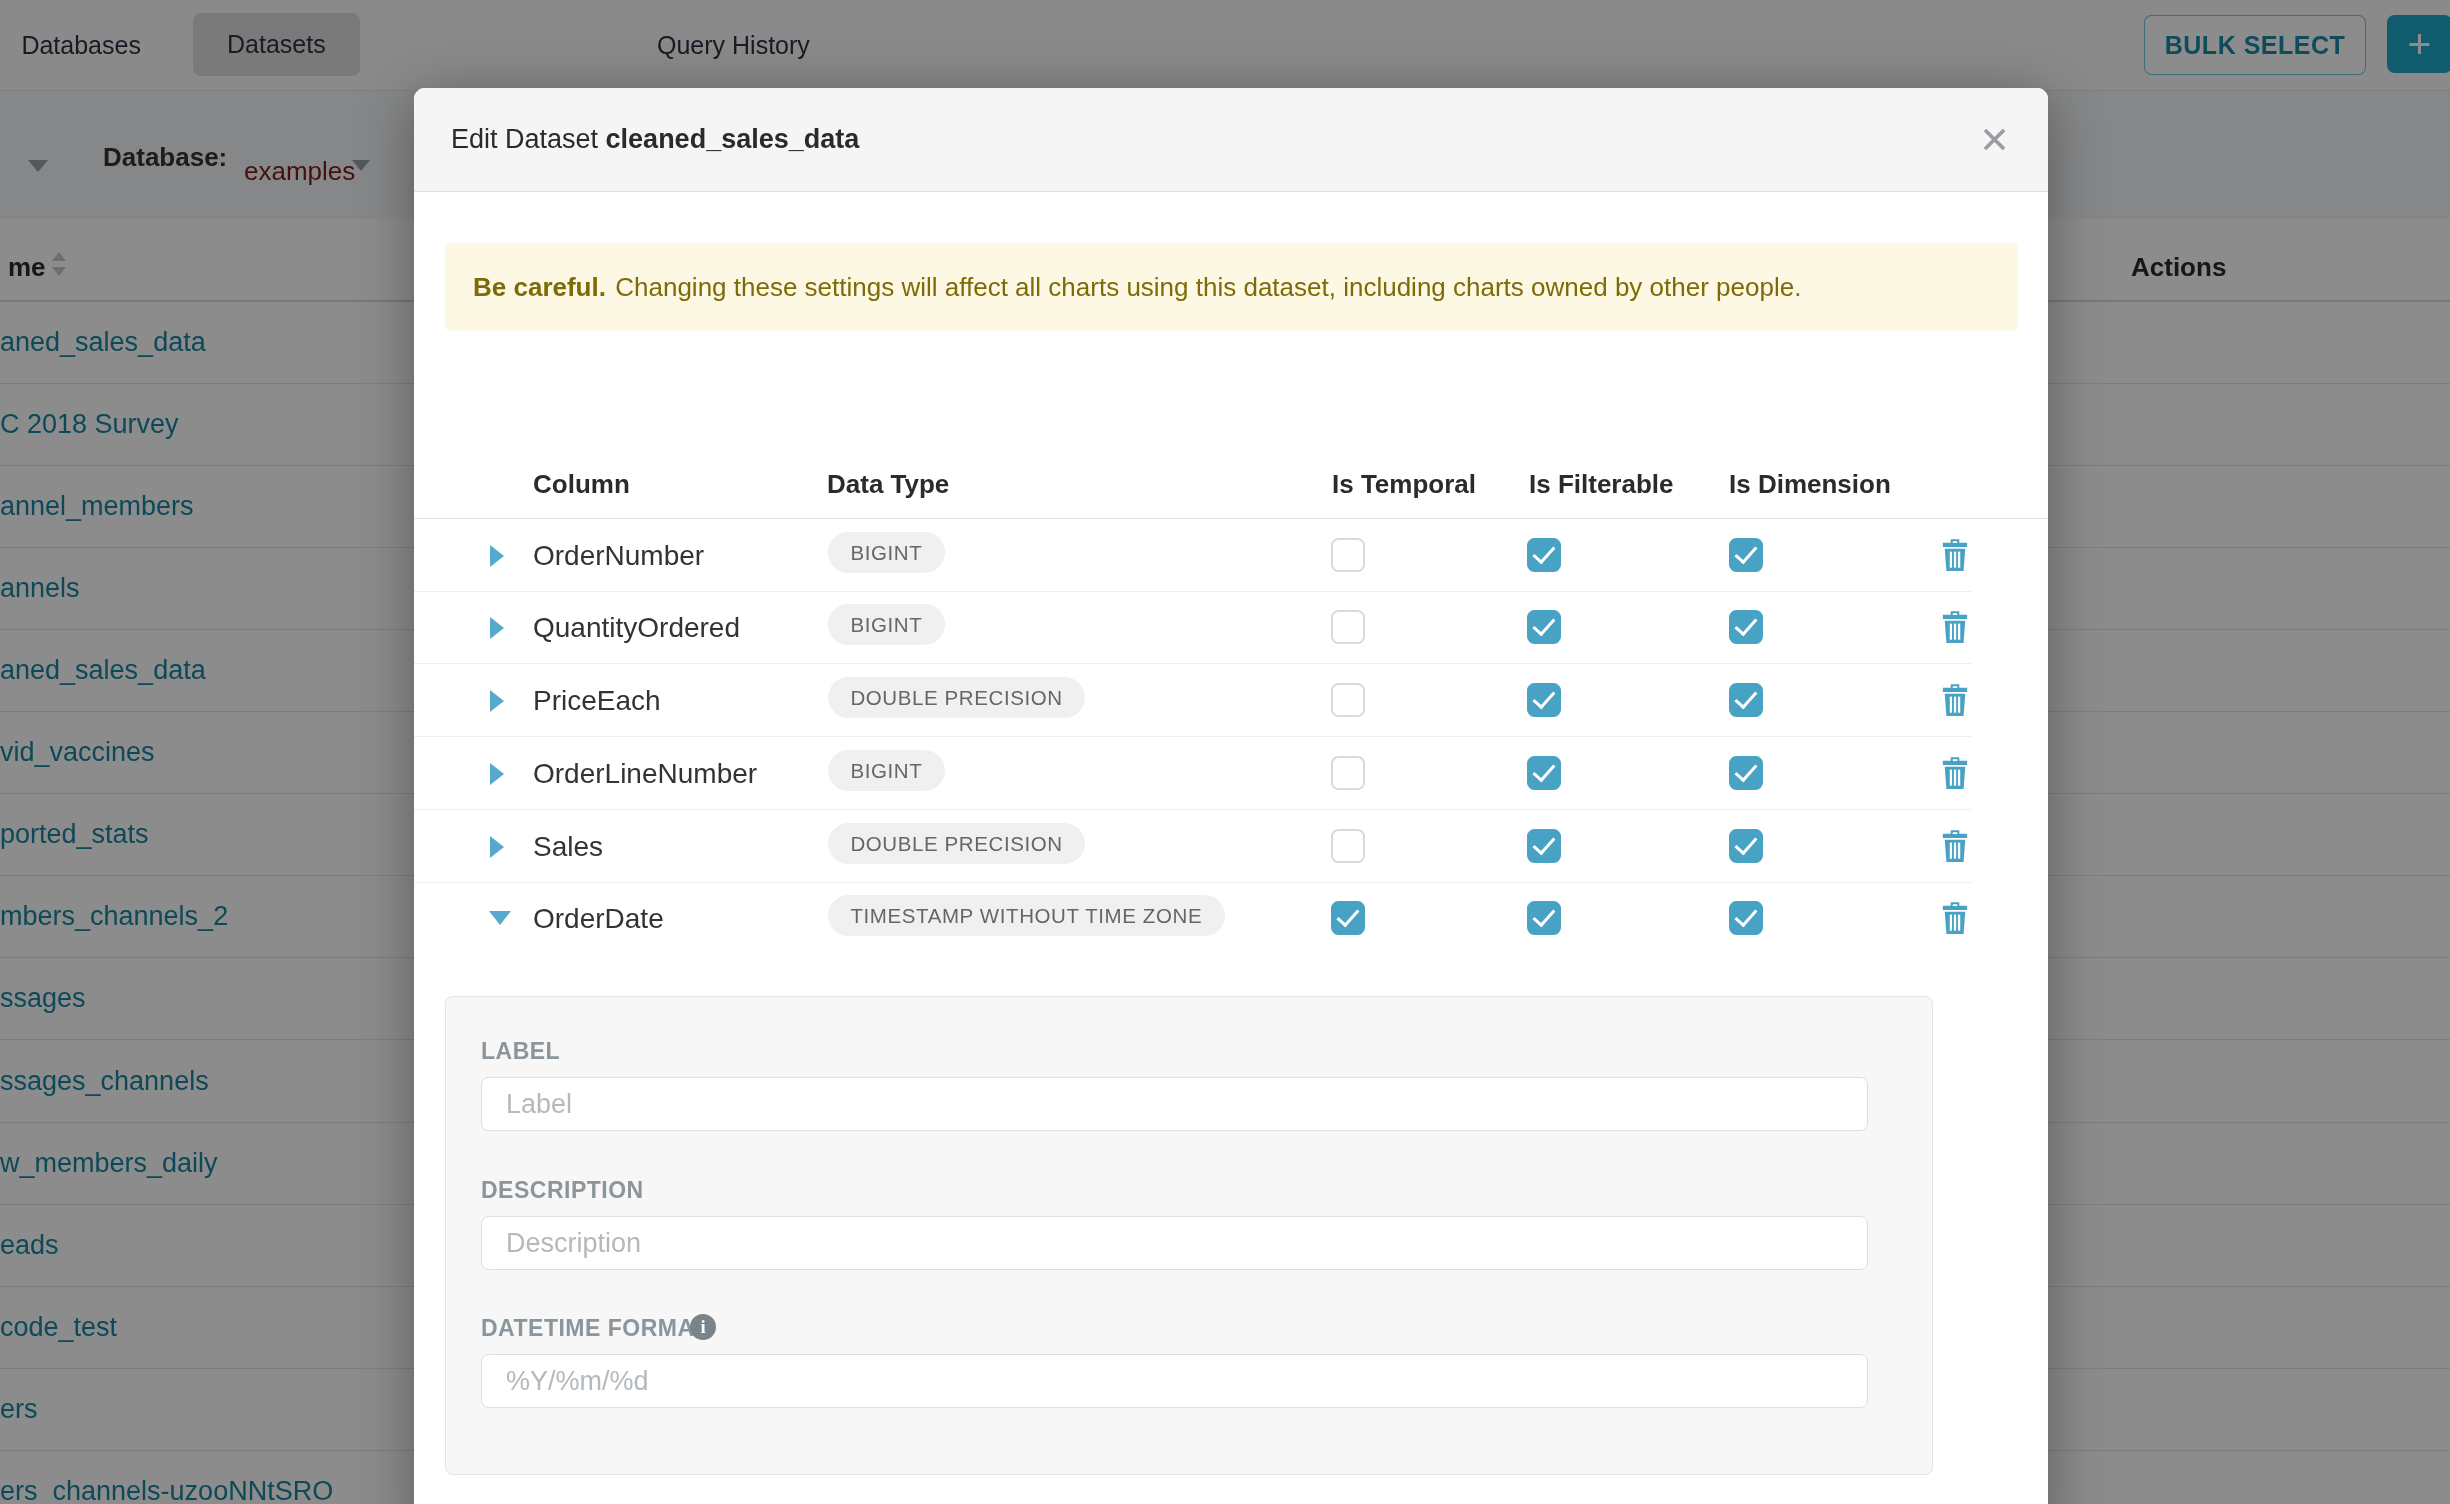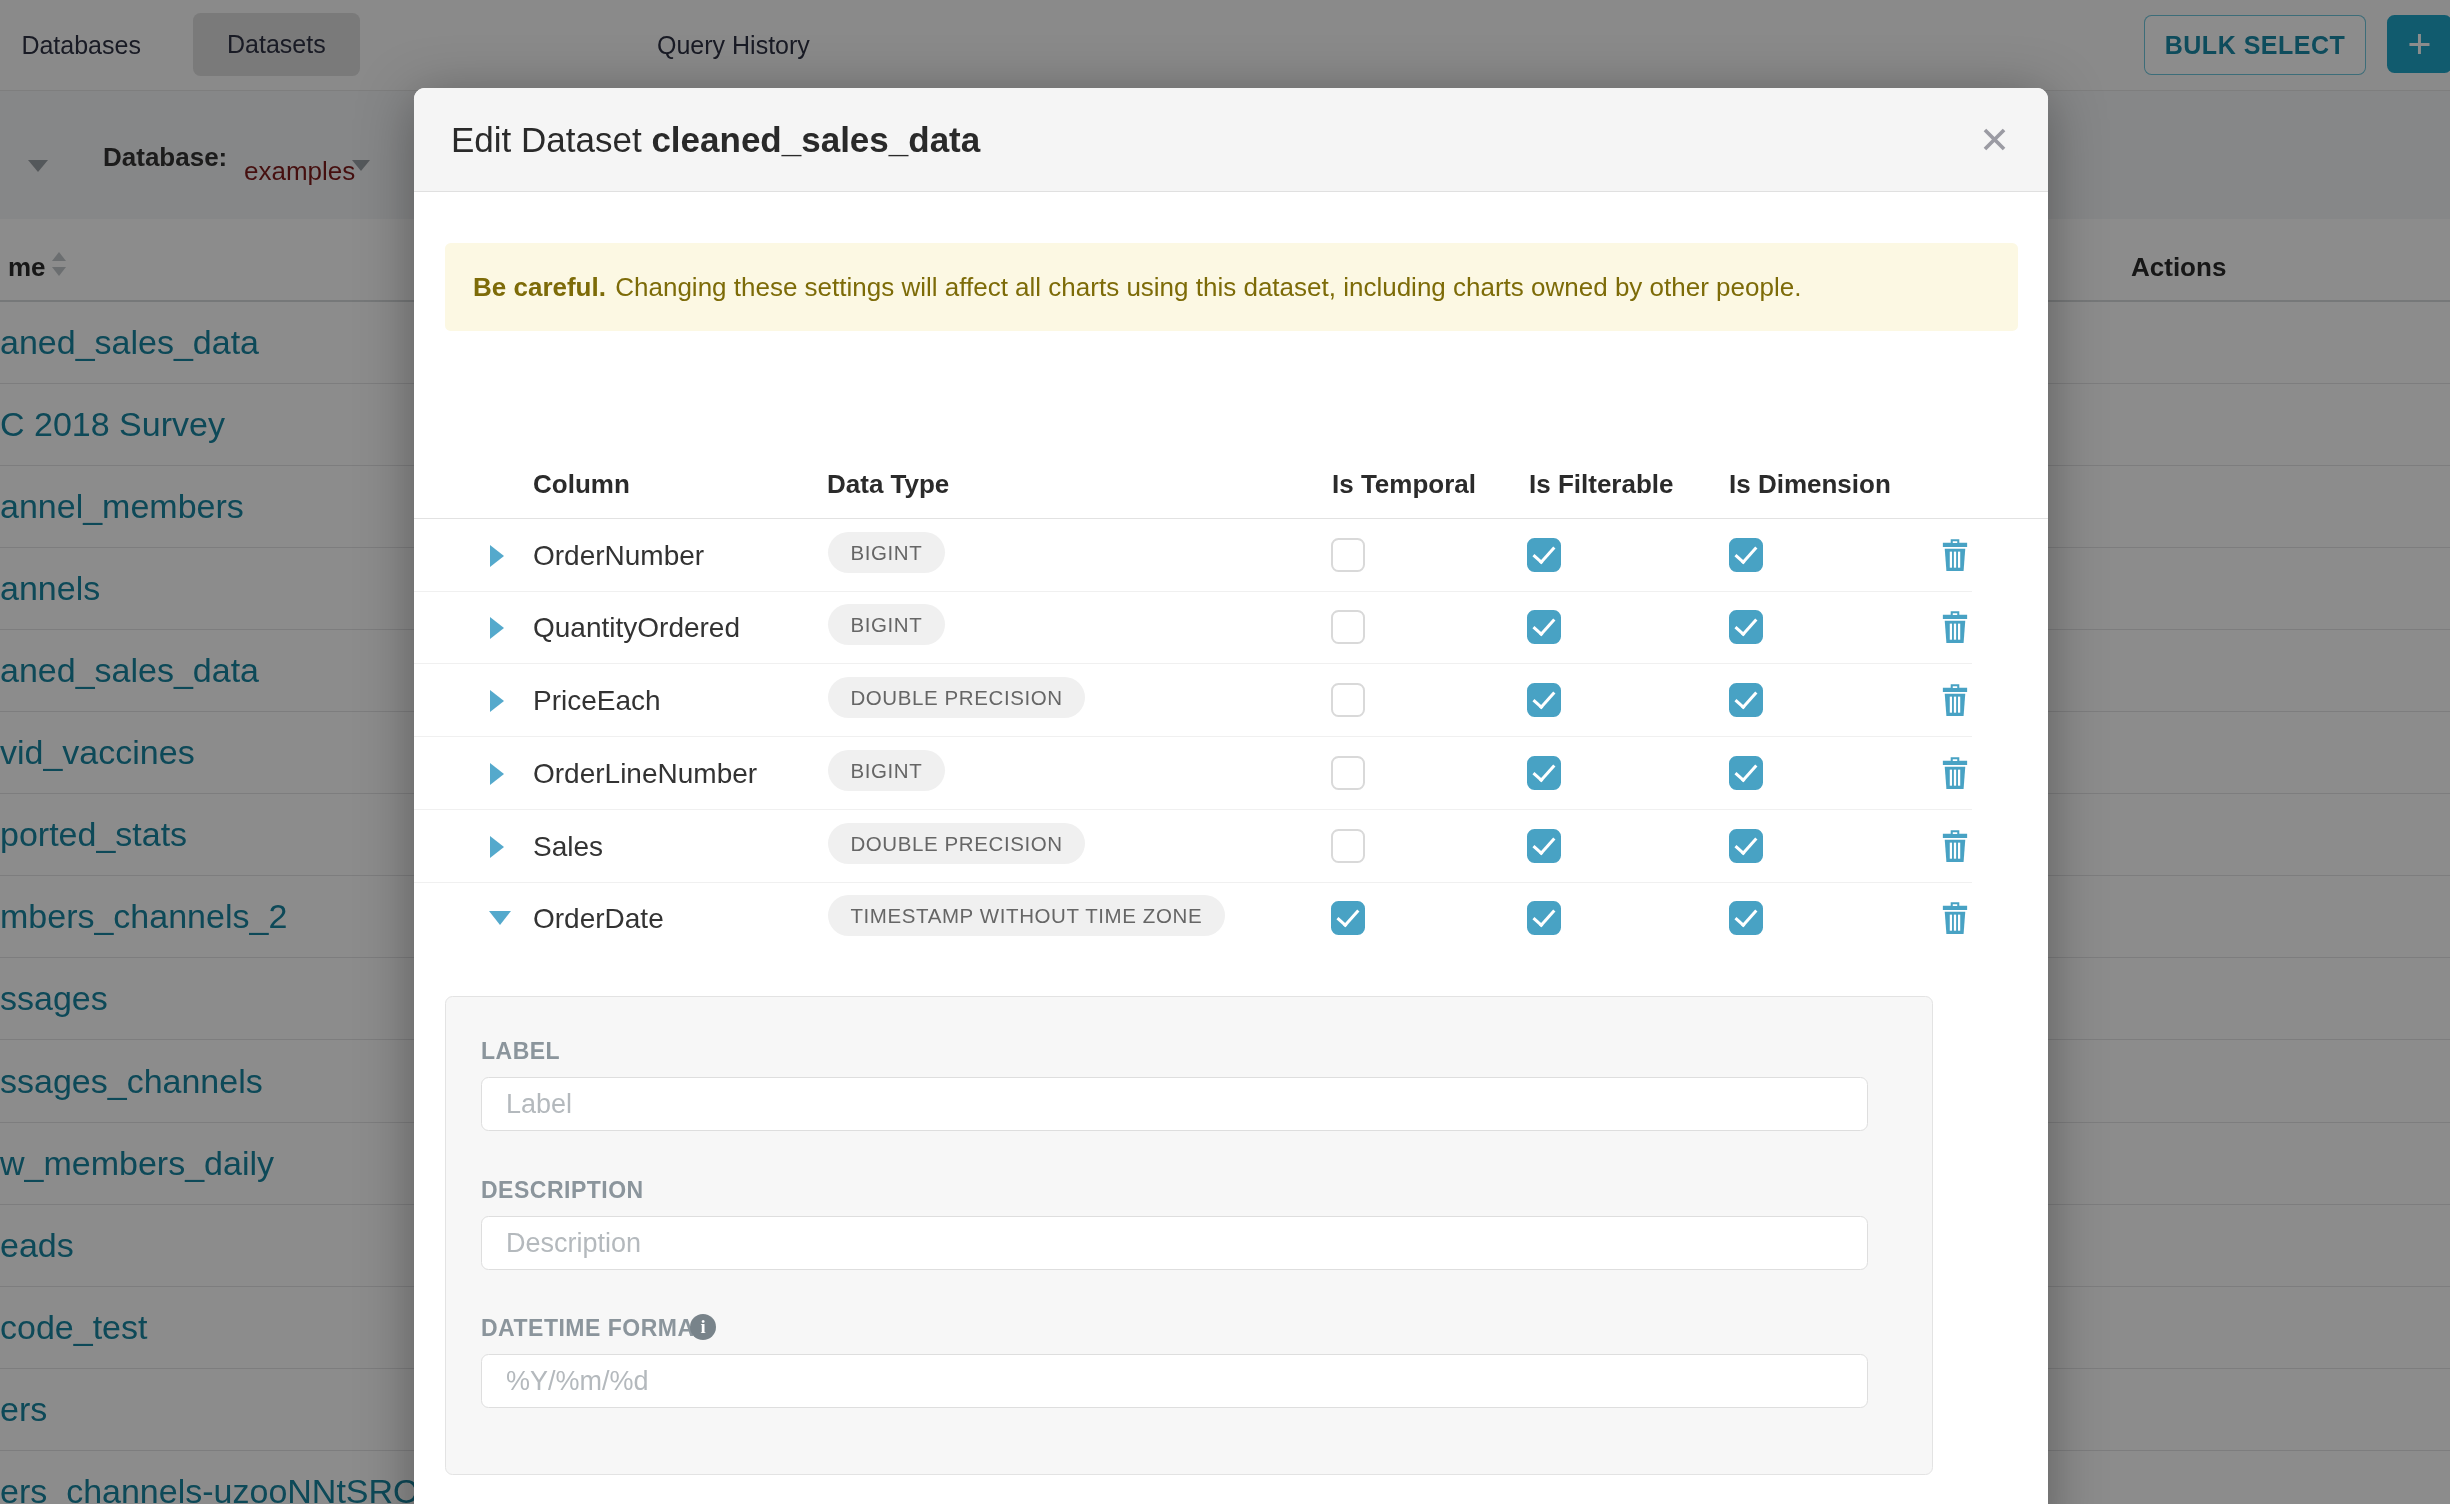--- a/index.html
+++ b/index.html
@@ -25,29 +25,29 @@
     border-right:9.3px solid transparent;border-top:11.2px solid #9aa0a6;}
   .list-card{position:absolute;left:0;top:219px;width:2450px;height:1286px;background:#ffffff;}
   .col-header{position:absolute;top:234px;height:67px;display:flex;align-items:center;font-size:26px;font-weight:700;color:#2b2b2b;}
   .sort-icon{position:absolute;left:52px;top:248px;width:15px;height:37px;}
   .sort-icon span{position:absolute;left:0;width:0;height:0;border-left:7.5px solid transparent;border-right:7.5px solid transparent;}
   .sort-up{top:3.7px;border-bottom:9.3px solid #c3c8cc;}
   .sort-down{top:18.6px;border-top:9.3px solid #c3c8cc;}
   .header-sep{position:absolute;left:0;top:300px;width:2450px;height:1.9px;background:#d8dadc;}
   .bg-row{position:absolute;left:0;width:2450px;height:82px;border-bottom:0.9px solid #e3e4e6;
     display:flex;align-items:center;}
-  .bg-row a{font-size:34px;color:#1985a0;text-decoration:none;white-space:nowrap;}
+  .bg-row a{font-size:27px;color:#1985a0;text-decoration:none;white-space:nowrap;}
   
   .overlay{position:absolute;inset:0;background:rgba(0,0,0,0.45);z-index:5;}
   
   .modal{position:absolute;left:414px;top:88px;width:1634px;height:1454px;background:#fff;z-index:10;
     border-radius:11.2px 11.2px 0 0;box-shadow:0 9.3px 56px rgba(0,0,0,.35);}
   .modal-header{position:absolute;left:0;top:0;width:1634px;height:103px;background:#f5f5f5;
     border-bottom:0.9px solid #e0e0e0;border-radius:11.2px 11.2px 0 0;display:flex;align-items:center;}
-  .modal-title{margin-left:37px;font-size:35px;color:#2a2a2a;}
+  .modal-title{margin-left:37px;font-size:27px;color:#2a2a2a;}
   .modal-title b{font-weight:700;}
   .modal-close{position:absolute;right:32px;top:31px;width:43px;height:43px;color:#9b9ba3;font-size:37px;
     line-height:43px;text-align:center;}
   .warnbox{position:absolute;left:31px;top:155px;width:1573px;height:88px;background:#fcf8e3;border-radius:5.6px;
     display:flex;align-items:center;padding-left:28px;box-sizing:border-box;font-size:26px;color:#7d6b08;}
   .warnbox b{font-weight:700;margin-right:9.3px;}
   .tabs{position:absolute;left:0px;top:266px;width:1634px;height:65px;border-bottom:1.9px solid #ececec;
     display:flex;align-items:center;padding-left:37px;box-sizing:border-box;}
   .tab{display:flex;align-items:center;height:65px;margin-right:54px;font-size:23px;letter-spacing:0.4px;
     color:#454545;position:relative;}

